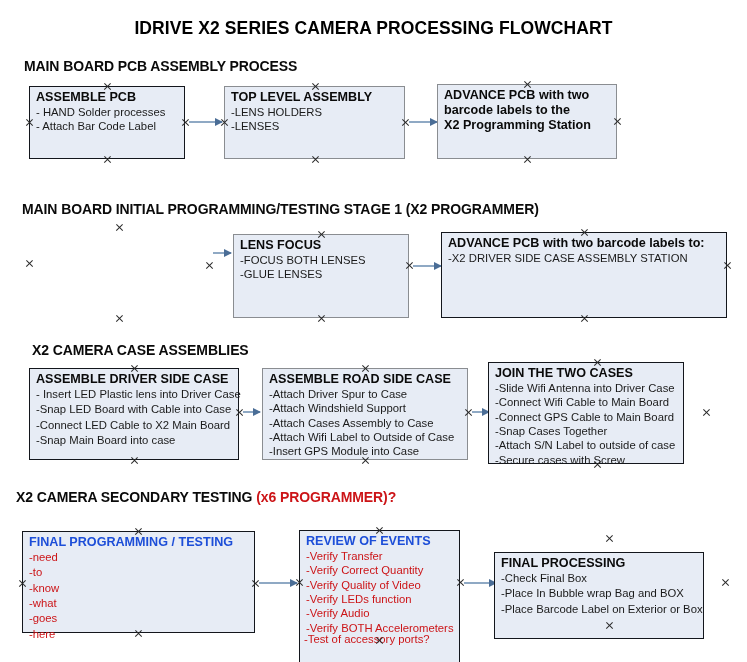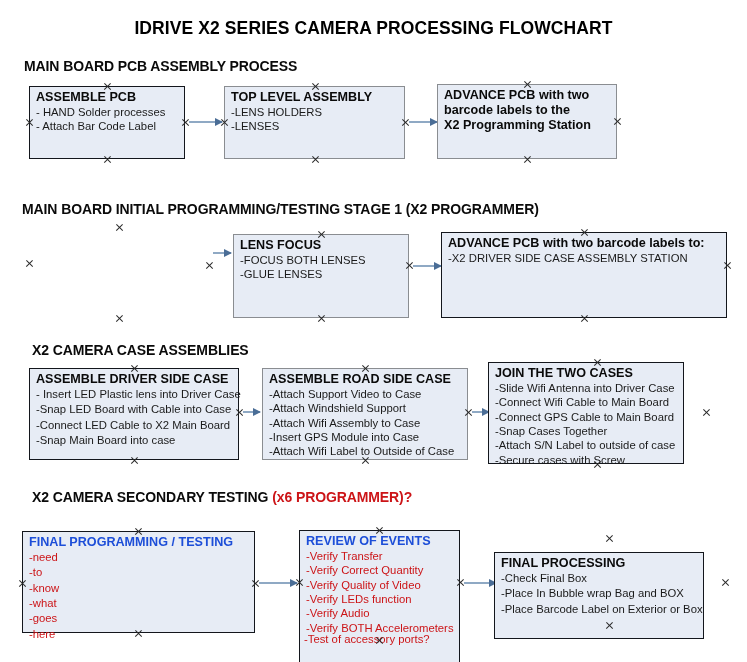--- a/index.html
+++ b/index.html
@@ -189,46 +189,46 @@
     <div class="b-line">-Snap Main Board into case</div>
   </div>
   <div class="handle" style="left:134px; top:368px;"></div>
   <div class="handle" style="left:134px; top:460px;"></div>
   <div class="handle" style="left:239px; top:412px;"></div>
 
   <div class="arrow" style="left:243px; top:411px; width:17px;"></div>
 
   <div class="box grey-border" style="left:262px; top:368px; width:206px; height:92px;">
     <div class="b-title">ASSEMBLE ROAD SIDE CASE</div>
-    <div class="b-line">-Attach Support Video to Case</div>
+    <div class="b-line">-Attach Driver Spur to Case</div>
     <div class="b-line">-Attach Windshield Support</div>
-    <div class="b-line">-Attach Wifi Assembly to Case</div>
+    <div class="b-line">-Attach Cases Assembly to Case</div>
+    <div class="b-line">-Attach Wifi Label to Outside of Case</div>
     <div class="b-line">-Insert GPS Module into Case</div>
-    <div class="b-line">-Attach Wifi Label to Outside of Case</div>
   </div>
   <div class="handle" style="left:365px; top:368px;"></div>
   <div class="handle" style="left:365px; top:460px;"></div>
   <div class="handle" style="left:468px; top:412px;"></div>
 
   <div class="arrow" style="left:472px; top:411px; width:17px;"></div>
 
   <div class="box" style="left:488px; top:362px; width:196px; height:102px;">
     <div class="b-title">JOIN THE TWO CASES</div>
     <div class="b-line">-Slide Wifi Antenna into Driver Case</div>
     <div class="b-line">-Connect Wifi Cable to Main Board</div>
     <div class="b-line">-Connect GPS Cable to Main Board</div>
     <div class="b-line">-Snap Cases Together</div>
     <div class="b-line">-Attach S/N Label to outside of case</div>
     <div class="b-line">-Secure cases with Screw</div>
   </div>
   <div class="handle" style="left:597px; top:362px;"></div>
   <div class="handle" style="left:597px; top:464px;"></div>
   <div class="handle" style="left:706px; top:412px;"></div>
 
-  <div class="section-head" style="left:32px; top:489px;">
+  <div class="section-head" style="left:16px; top:489px;">
     <span>X2 CAMERA SECONDARY TESTING </span><span class="accent">(x6 PROGRAMMER)?</span>
   </div>
 
   <div class="box red loose" style="left:22px; top:531px; width:233px; height:102px;">
     <div class="b-title">FINAL PROGRAMMING / TESTING</div>
     <div class="b-line">-need</div>
     <div class="b-line">-to</div>
     <div class="b-line">-know</div>
     <div class="b-line">-what</div>
     <div class="b-line">-goes</div>

